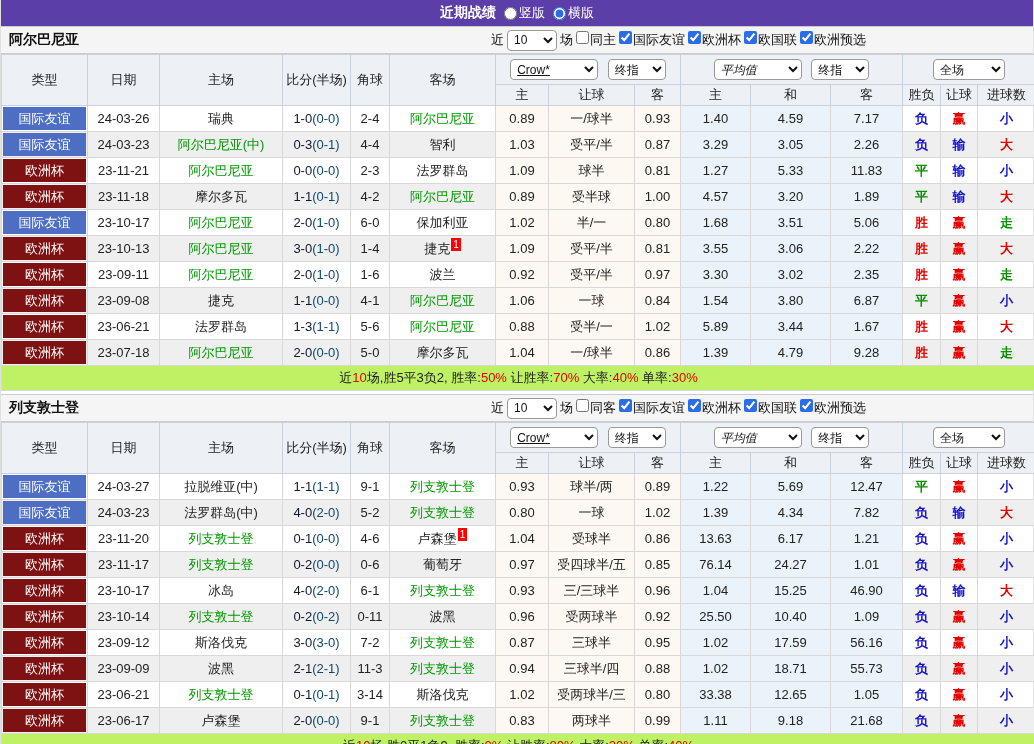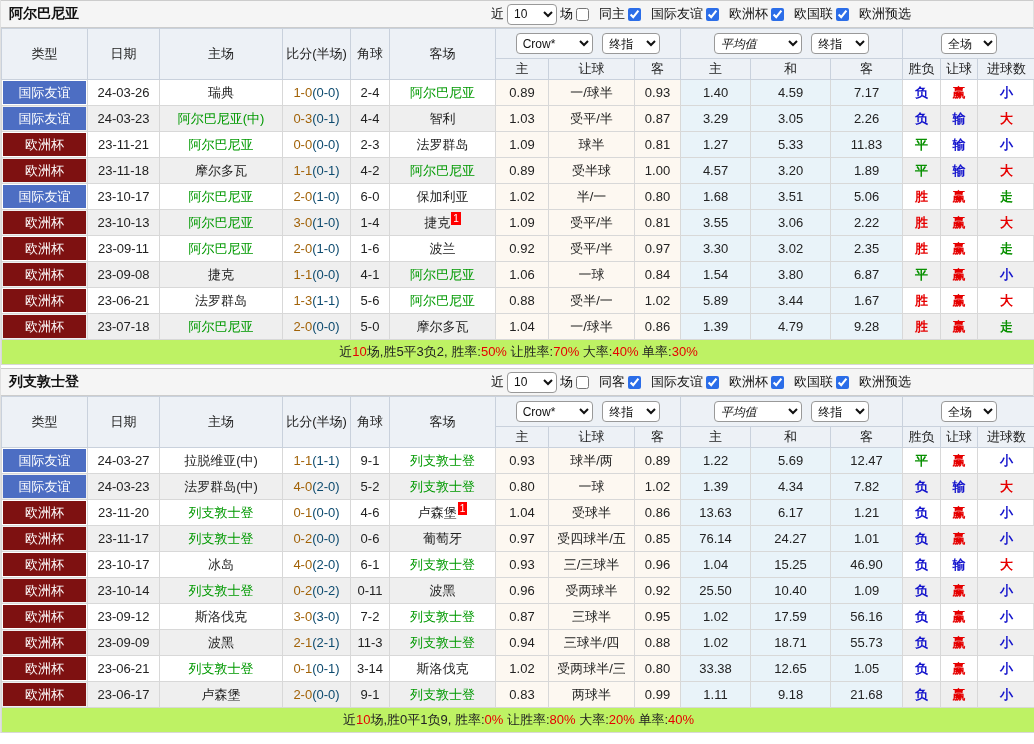--- a/index.html
+++ b/index.html
@@ -9,61 +9,72 @@
   
   .top-bar { height:26px; background:#5b3ea8; display:flex; align-items:center; justify-content:center; gap:8px; color:#fff; }
   .top-title { font-weight:bold; font-size:14px; }
   .radio-label { display:inline-flex; align-items:center; gap:2px; font-size:13px; cursor:pointer; }
   input[type=radio], input[type=checkbox] { accent-color:#2b6de8; width:13px; height:13px; margin:0; }
 
   
   .section-bar { height:28px; background:#f5f5f5; border-top:1px solid #ccc; border-bottom:1px solid #ccc; position:relative; display:flex; align-items:center; }
   .team-name { font-weight:bold; font-size:14px; margin-left:8px; color:#111; }
   .filters { position:absolute; left:490px; display:flex; align-items:center; gap:3px; font-size:13px; color:#111; white-space:nowrap; }
-  .filters label { display:inline-flex; align-items:center; gap:10px; cursor:pointer; }
+  .filters label { display:inline-flex; align-items:flex-start; gap:1px; cursor:pointer; }
   .count-select { width:50px; }
 
   select { font-size:12px; height:21px; border:1px solid #999; border-radius:4px; background:#fff; padding:0 2px; color:#111; }
 
   
   table { width:1034px; border-collapse:collapse; table-layout:fixed; font-size:13px; color:#222; }
   th, td { border:1px solid #d8d8d8; text-align:center; padding:0; white-space:nowrap; overflow:hidden; }
   thead th { background:#edf1f6; border-color:#c9d1dc; font-weight:normal; color:#222; }
   .hdr-top th { height:30px; }
   .hdr-sub th { height:21px; }
   .hdr-ctl { padding:2px 0; }
   .hdr-ctl select { margin:0 3px; }
-  .sel-w70 { width:77px; } .sel-w60 { width:58px; } .sel-w85 { width:88px;font-style:italic; } .sel-w65 { width:56px; }
+  .sel-w70 { width:88px;text-decoration:underline; } .sel-w60 { width:58px; } .sel-w85 { width:88px;font-style:italic; } .sel-w65 { width:72px; }
 
   tbody td { height:26px; line-height:25px; }
   tbody tr:nth-child(even) td:not(.cream):not(.lblue) { background:#efefef; }
   .cream { background:#fdf8f1; }
   .lblue { background:#e9f3f9; }
 
   .badge { display:block; margin:1px; line-height:23px; height:23px; color:#fff; font-size:13px; }
   .badge-friendly { background:#4d6ec3; }
   .badge-eurocup { background:#7e1111; }
 
   .team-green { color:#009900; }
-  .score-main { color:#a16207; }
+  .score-main { color:#0f172a; }
   .score-half { color:#0c4a6e; }
   .card-badge { background:#ff0000; color:#fff; font-size:10px; line-height:13px; padding:0 2px; margin-left:1px; display:inline-block; vertical-align:super; }
 
   .res { font-weight:bold; }
   .c-red { color:#e60000; } .c-green { color:#089000; } .c-blue { color:#1212cc; }
 
   tfoot td { height:25px; line-height:24px; font-size:13px; background:#bef264; }
   .sum-red { color:#e60000; }
   .section-2 { margin-top:3px; }
 </style>
 </head>
 <body>
 
 <div class="page">
 
+  <div class="top-bar">
+    <span class="top-title">近期战绩</span>
+    <label class="radio-label">
+      <input type="radio" name="layout" style="">
+      <span>竖版</span>
+    </label>
+    <label class="radio-label">
+      <input type="radio" name="layout" checked="" style="">
+      <span>横版</span>
+    </label>
+  </div>
 
   <div class="section">
     <div class="section-bar">
       <span class="team-name">阿尔巴尼亚</span>
       <div class="filters">
         <span>近</span>
         <select class="count-select"><option>10</option></select>
         <span>场</span>
         <label>
           <input type="checkbox" style="">

